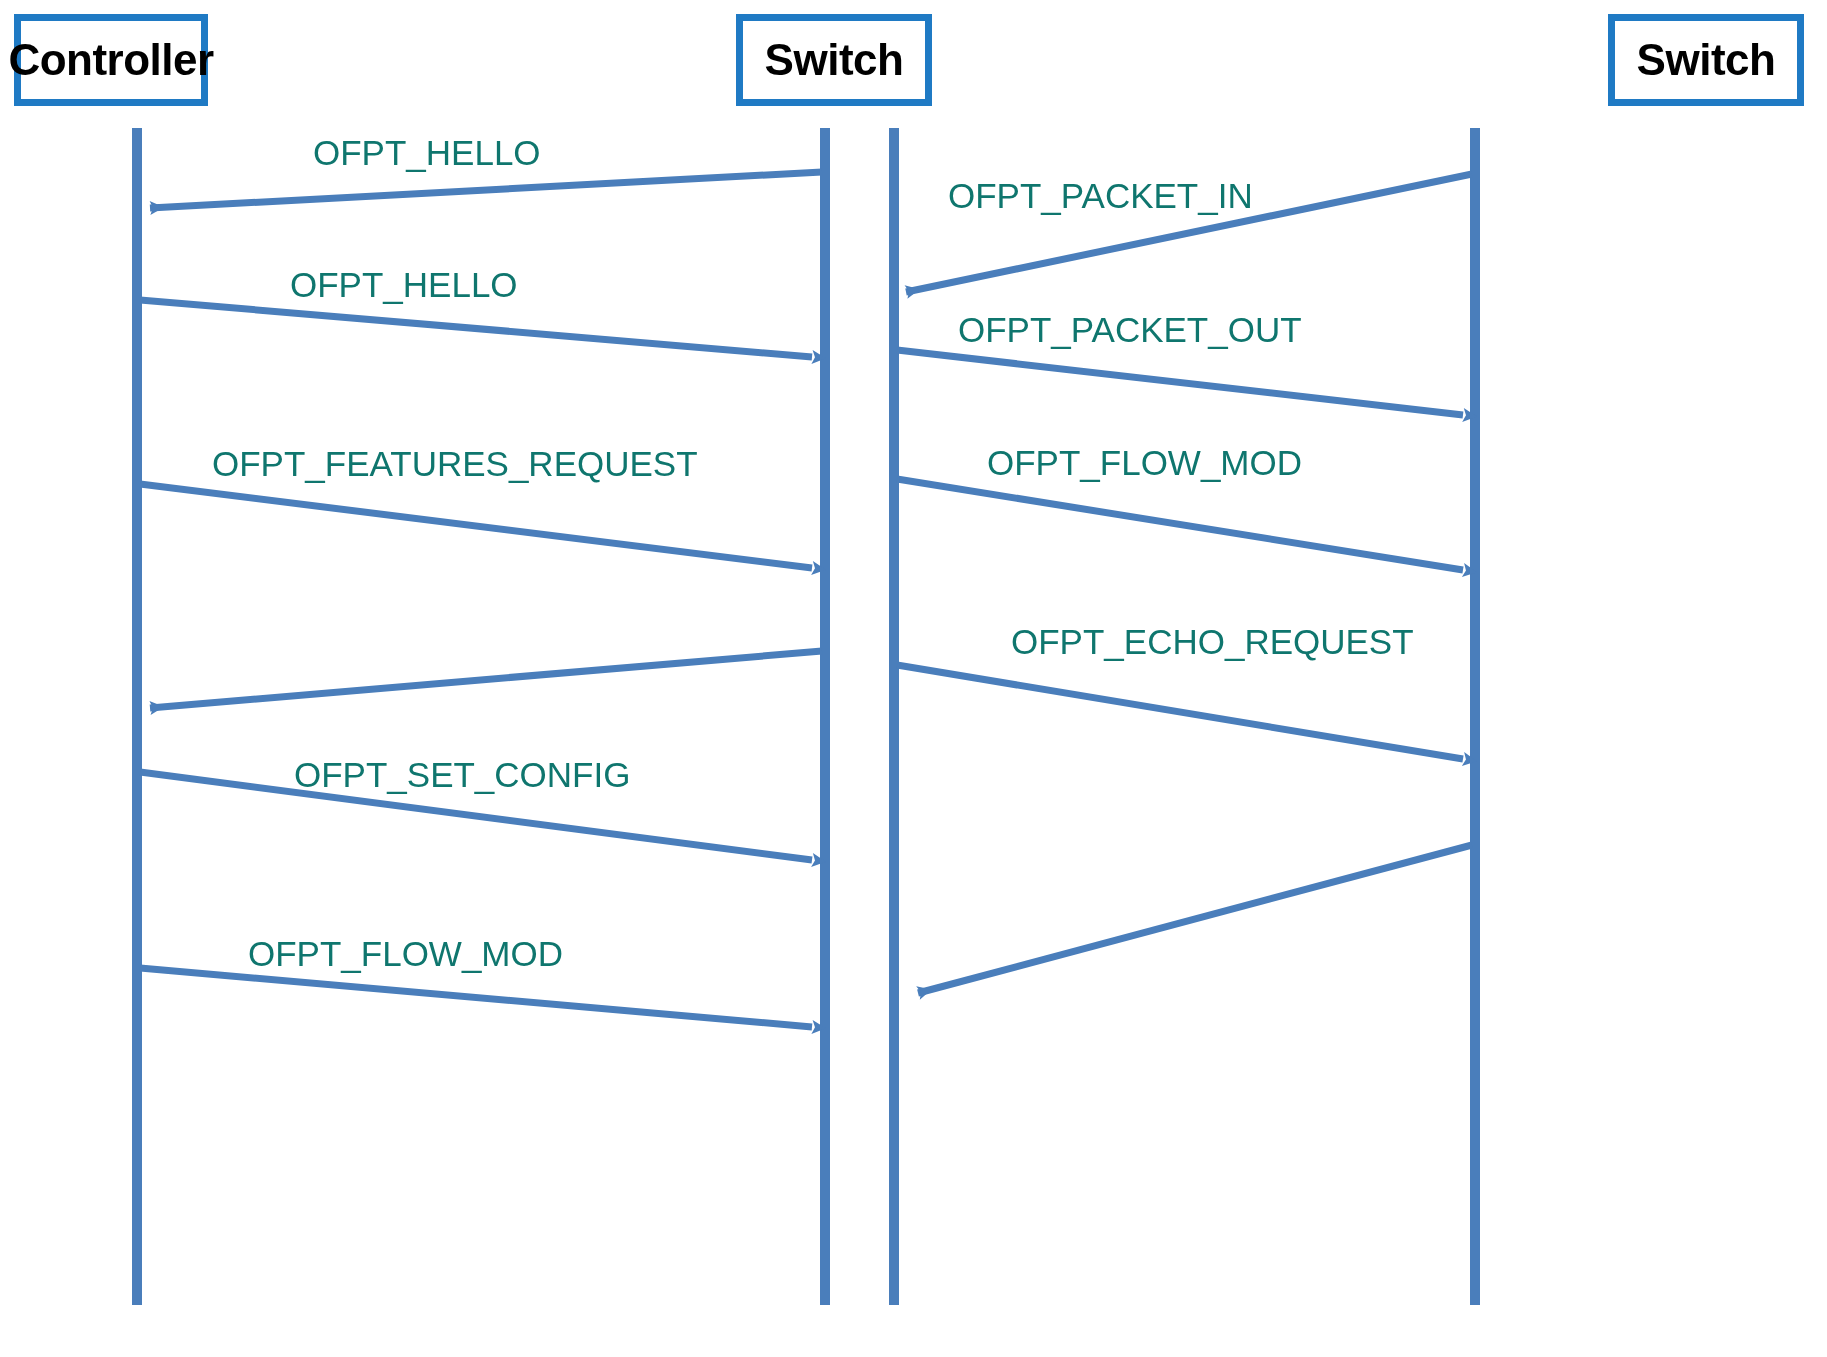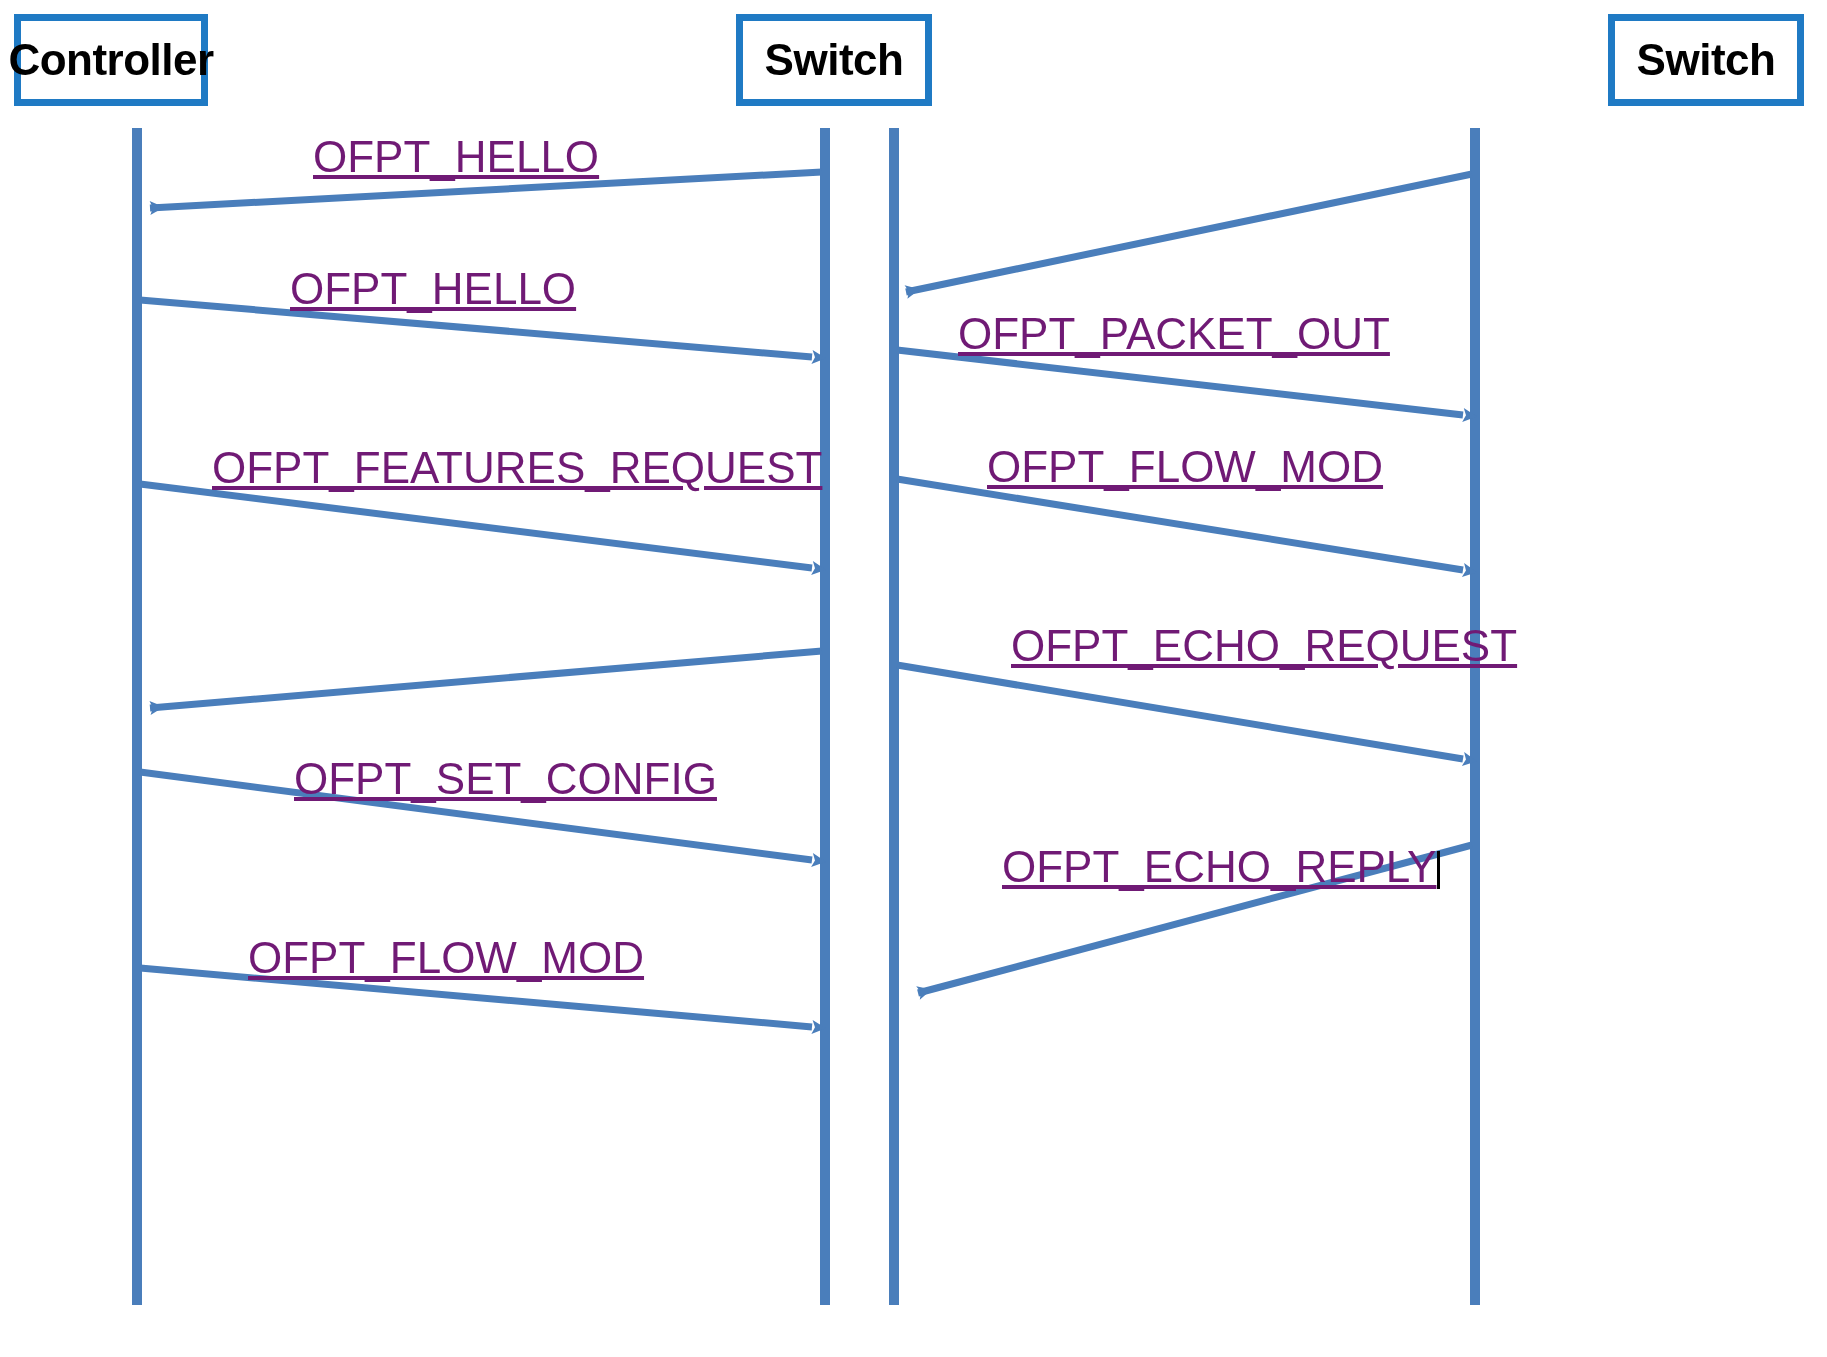--- a/index.html
+++ b/index.html
@@ -31,25 +31,24 @@
     font-weight: bold;
     font-size: 44px;
     color: #000000;
     letter-spacing: -0.5px;
     white-space: nowrap;
     line-height: 1;
   }
   .msg-label {
     position: absolute;
     font-family: "Liberation Sans", sans-serif;
-    font-size: 44px;
-    color: #701a75;
+    font-size: 35px;
+    color: #0f766e;
     white-space: nowrap;
     line-height: 1;
-    text-decoration: underline;
   }
   .caret {
     display: inline-block;
     width: 3px;
     height: 38px;
     background: #000;
     vertical-align: -7px;
     margin-left: 1px;
   }
   svg.diagram {
@@ -120,22 +119,22 @@
 
   <div class="msg-label" style="left:290px; top:267px;">OFPT_HELLO</div>
 
   <div class="msg-label" style="left:172px; top:446px;margin-left:40px;">OFPT_FEATURES_REQUEST</div>
 
 
   <div class="msg-label" style="left:277px; top:757px;margin-left:17px;">OFPT_SET_CONFIG</div>
 
   <div class="msg-label" style="left:248px; top:936px;">OFPT_FLOW_MOD</div>
 
+  <div class="msg-label" style="left:948px; top:178px;">OFPT_PACKET_IN</div>
 
   <div class="msg-label" style="left:958px; top:312px;text-align:center;">OFPT_PACKET_OUT</div>
 
   <div class="msg-label" style="left:987px; top:445px;">OFPT_FLOW_MOD</div>
 
   <div class="msg-label" style="left:1011px; top:624px;">OFPT_ECHO_REQUEST</div>
 
-  <div class="msg-label" style="left:1002px; top:845px;"><span>OFPT_ECHO_REPLY</span><span class="caret"></span></div>
 
 </div>
 
 </body></html>

